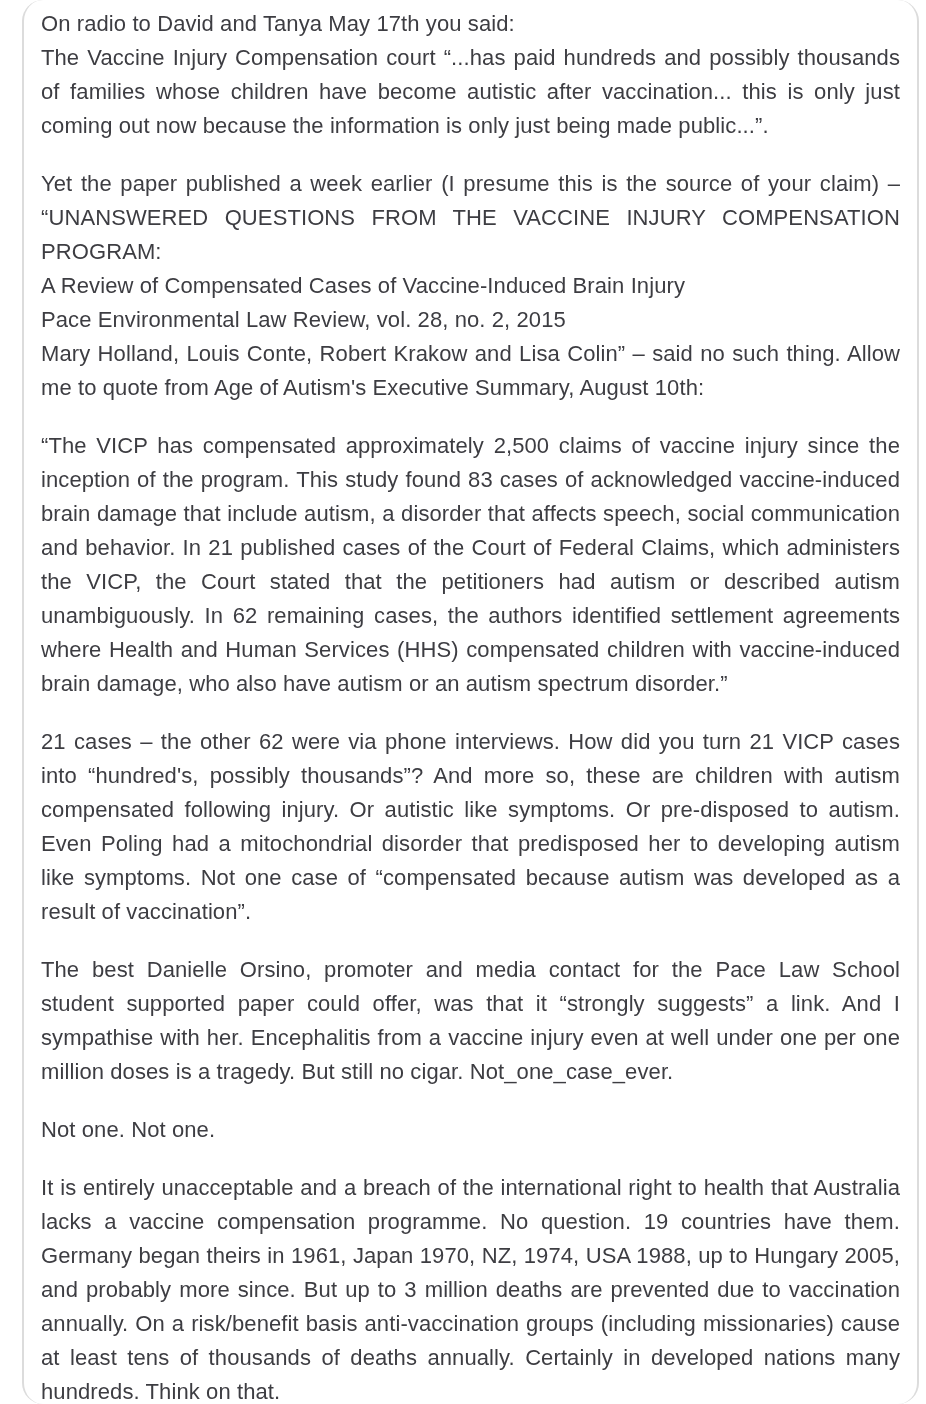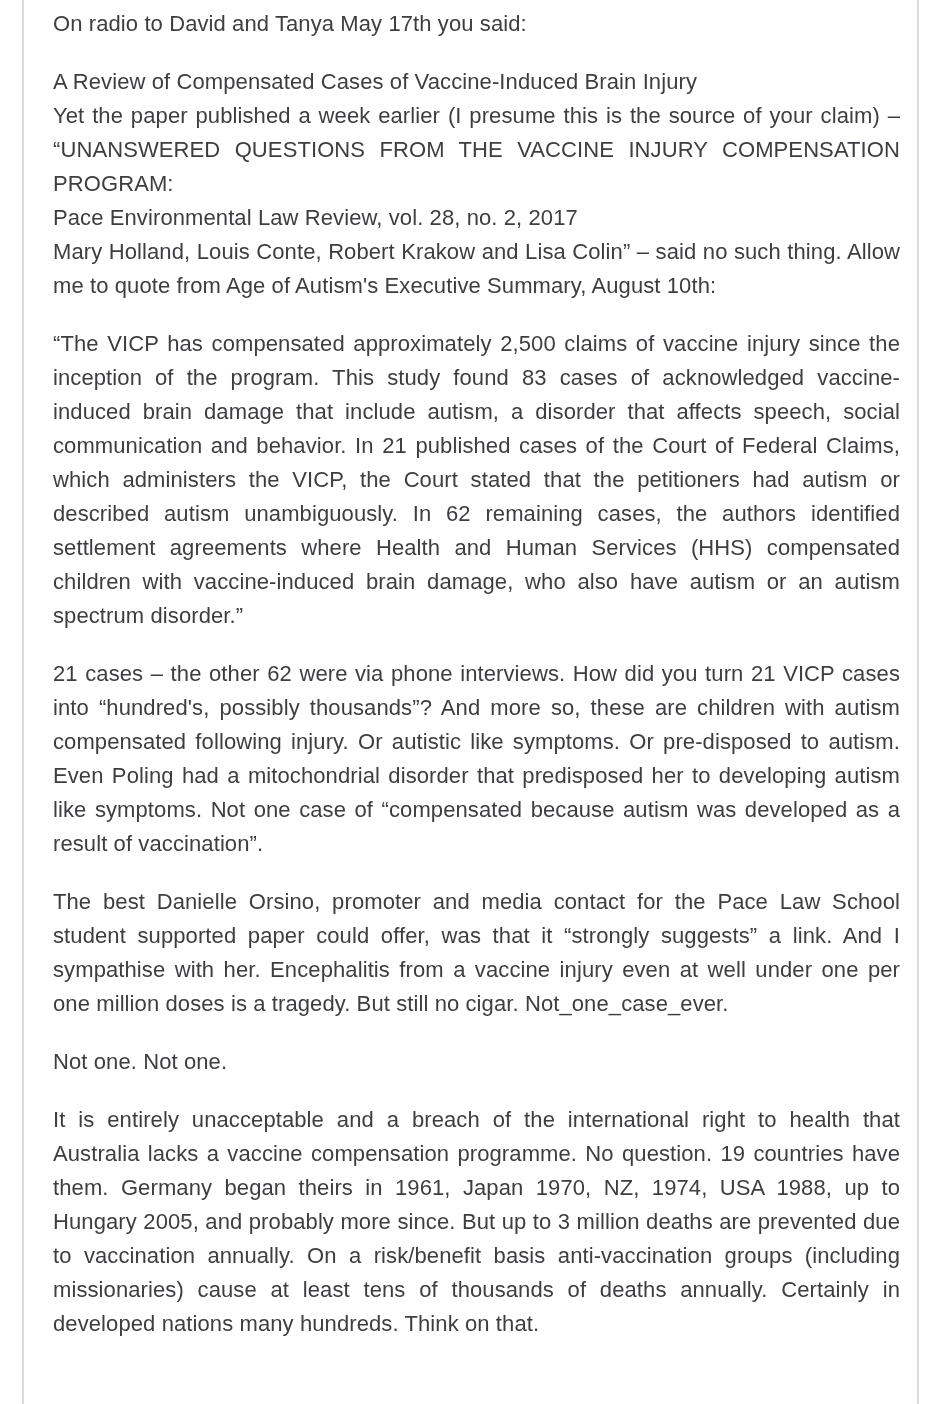--- a/index.html
+++ b/index.html
@@ -18,22 +18,23 @@
   }
   .quote-box {
     box-sizing: border-box;
     position: absolute;
     left: 22px;
     top: 0;
     width: 897px;
     height: 1404px;
     border-left: 2px solid #dcdcdc;
     border-right: 2px solid #dcdcdc;
-    padding: 7px 17px 0 29px;
+    padding: 7px 17px 0 17px;
     background: #ffffff;
+    border-radius: 21px;
   }
   .para {
     margin: 0 0 24px 0;
     font-family: "Liberation Sans", "DejaVu Sans", sans-serif;
     font-size: 22px;
     line-height: 34px;
     color: #3d3d42;
     text-align: justify;
     letter-spacing: 0.1px;
   }
@@ -43,26 +44,27 @@
   }
 </style>
 </head>
 <body>
 
 <main class="page">
   <section class="quote-box">
 
     <p class="para">
       <span class="line">On radio to David and Tanya May 17th you said:</span>
+      <span class="line">The Vaccine Injury Compensation court “...has paid hundreds and possibly thousands of families whose children have become autistic after vaccination... this is only just coming out now because the information is only just being made public...”.</span>
     </p>
 
     <p class="para">
+      <span class="line">Yet the paper published a week earlier (I presume this is the source of your claim) – “UNANSWERED QUESTIONS FROM THE VACCINE INJURY COMPENSATION PROGRAM:</span>
       <span class="line">A Review of Compensated Cases of Vaccine-Induced Brain Injury</span>
-      <span class="line">Yet the paper published a week earlier (I presume this is the source of your claim) – “UNANSWERED QUESTIONS FROM THE VACCINE INJURY COMPENSATION PROGRAM:</span>
-      <span class="line">Pace Environmental Law Review, vol. 28, no. 2, 2017</span>
+      <span class="line">Pace Environmental Law Review, vol. 28, no. 2, 2015</span>
       <span class="line">Mary Holland, Louis Conte, Robert Krakow and Lisa Colin” – said no such thing. Allow me to quote from Age of Autism's Executive Summary, August 10th:</span>
     </p>
 
     <p class="para">
       <span class="line">“The VICP has compensated approximately 2,500 claims of vaccine injury since the inception of the program. This study found 83 cases of acknowledged vaccine-induced brain damage that include autism, a disorder that affects speech, social communication and behavior. In 21 published cases of the Court of Federal Claims, which administers the VICP, the Court stated that the petitioners had autism or described autism unambiguously. In 62 remaining cases, the authors identified settlement agreements where Health and Human Services (HHS) compensated children with vaccine-induced brain damage, who also have autism or an autism spectrum disorder.”</span>
     </p>
 
     <p class="para">
       <span class="line">21 cases – the other 62 were via phone interviews. How did you turn 21 VICP cases into “hundred's, possibly thousands”? And more so, these are children with autism compensated following injury. Or autistic like symptoms. Or pre-disposed to autism. Even Poling had a mitochondrial disorder that predisposed her to developing autism like symptoms. Not one case of “compensated because autism was developed as a result of vaccination”.</span>
     </p>

